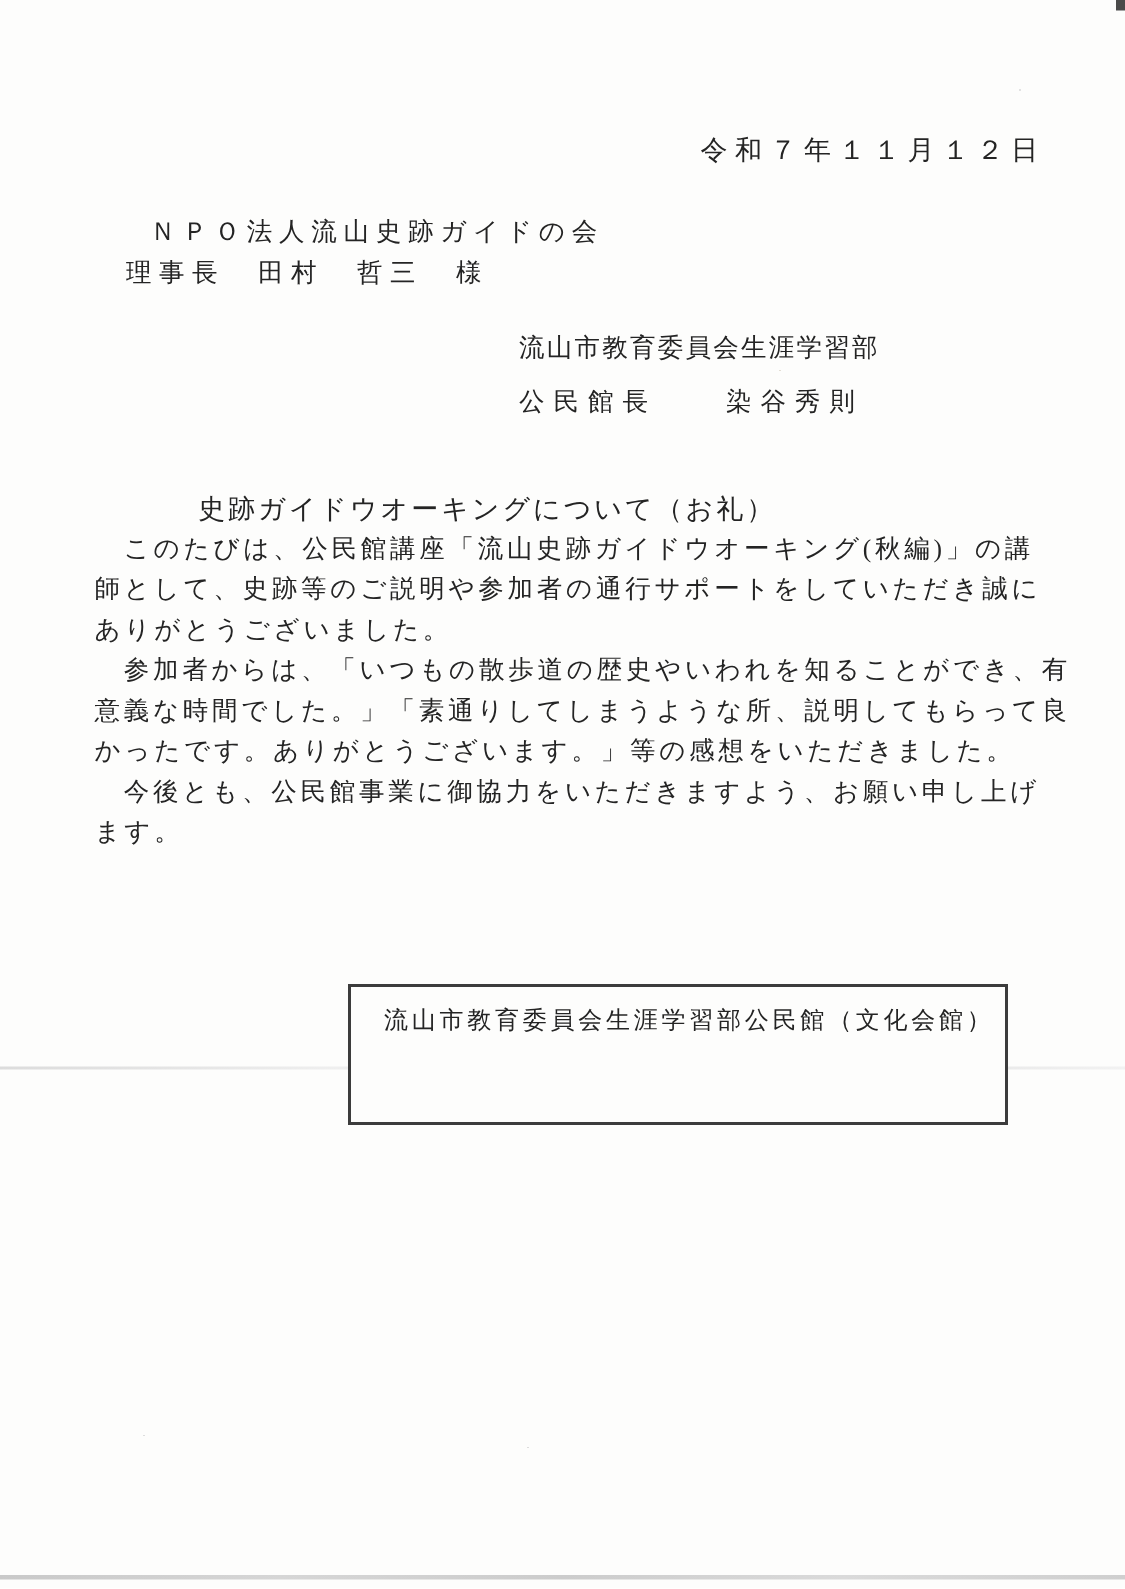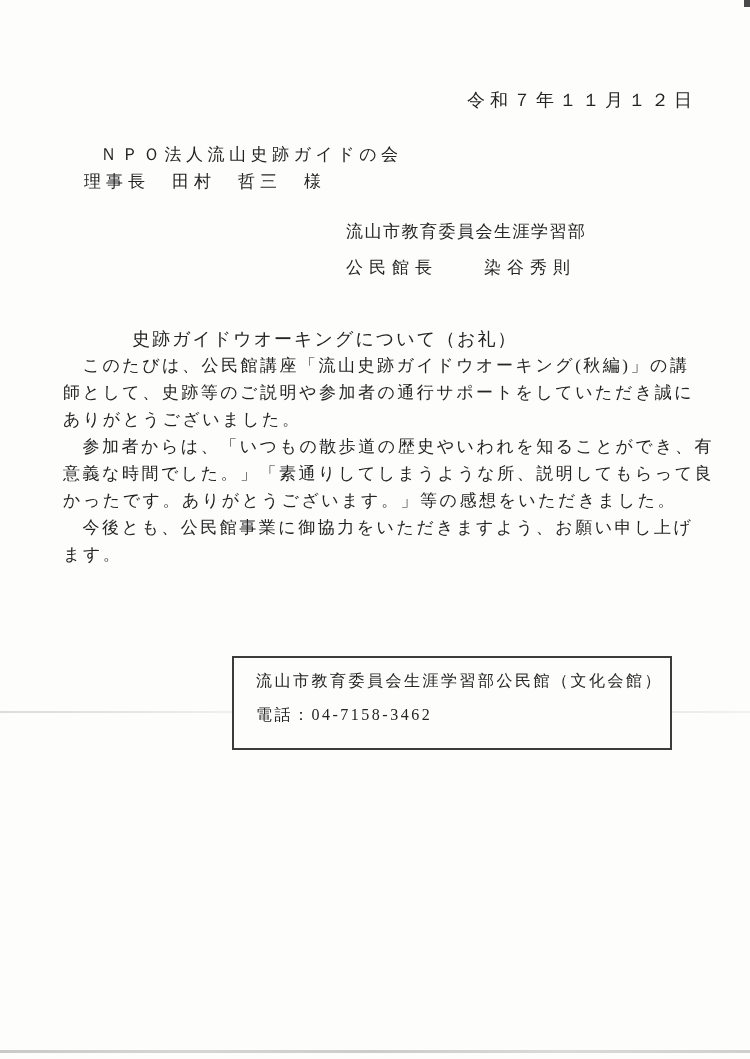--- a/index.html
+++ b/index.html
@@ -155,18 +155,17 @@
     <div class="body-line">意義な時間でした。」「素通りしてしまうような所、説明してもらって良</div>
     <div class="body-line">かったです。ありがとうございます。」等の感想をいただきました。</div>
     <div class="body-line">　今後とも、公民館事業に御協力をいただきますよう、お願い申し上げ</div>
     <div class="body-line">ます。</div>
   </div>
 
   <div class="scan-line-mid"></div>
 
   <div class="contact-box">
     <div class="contact-line">流山市教育委員会生涯学習部公民館（文化会館）</div>
-    <div class="contact-line">電話：04-7158-3462</div>
   </div>
 
   <div class="scan-line-bottom"></div>
 
 </div>
 
 </body></html>

